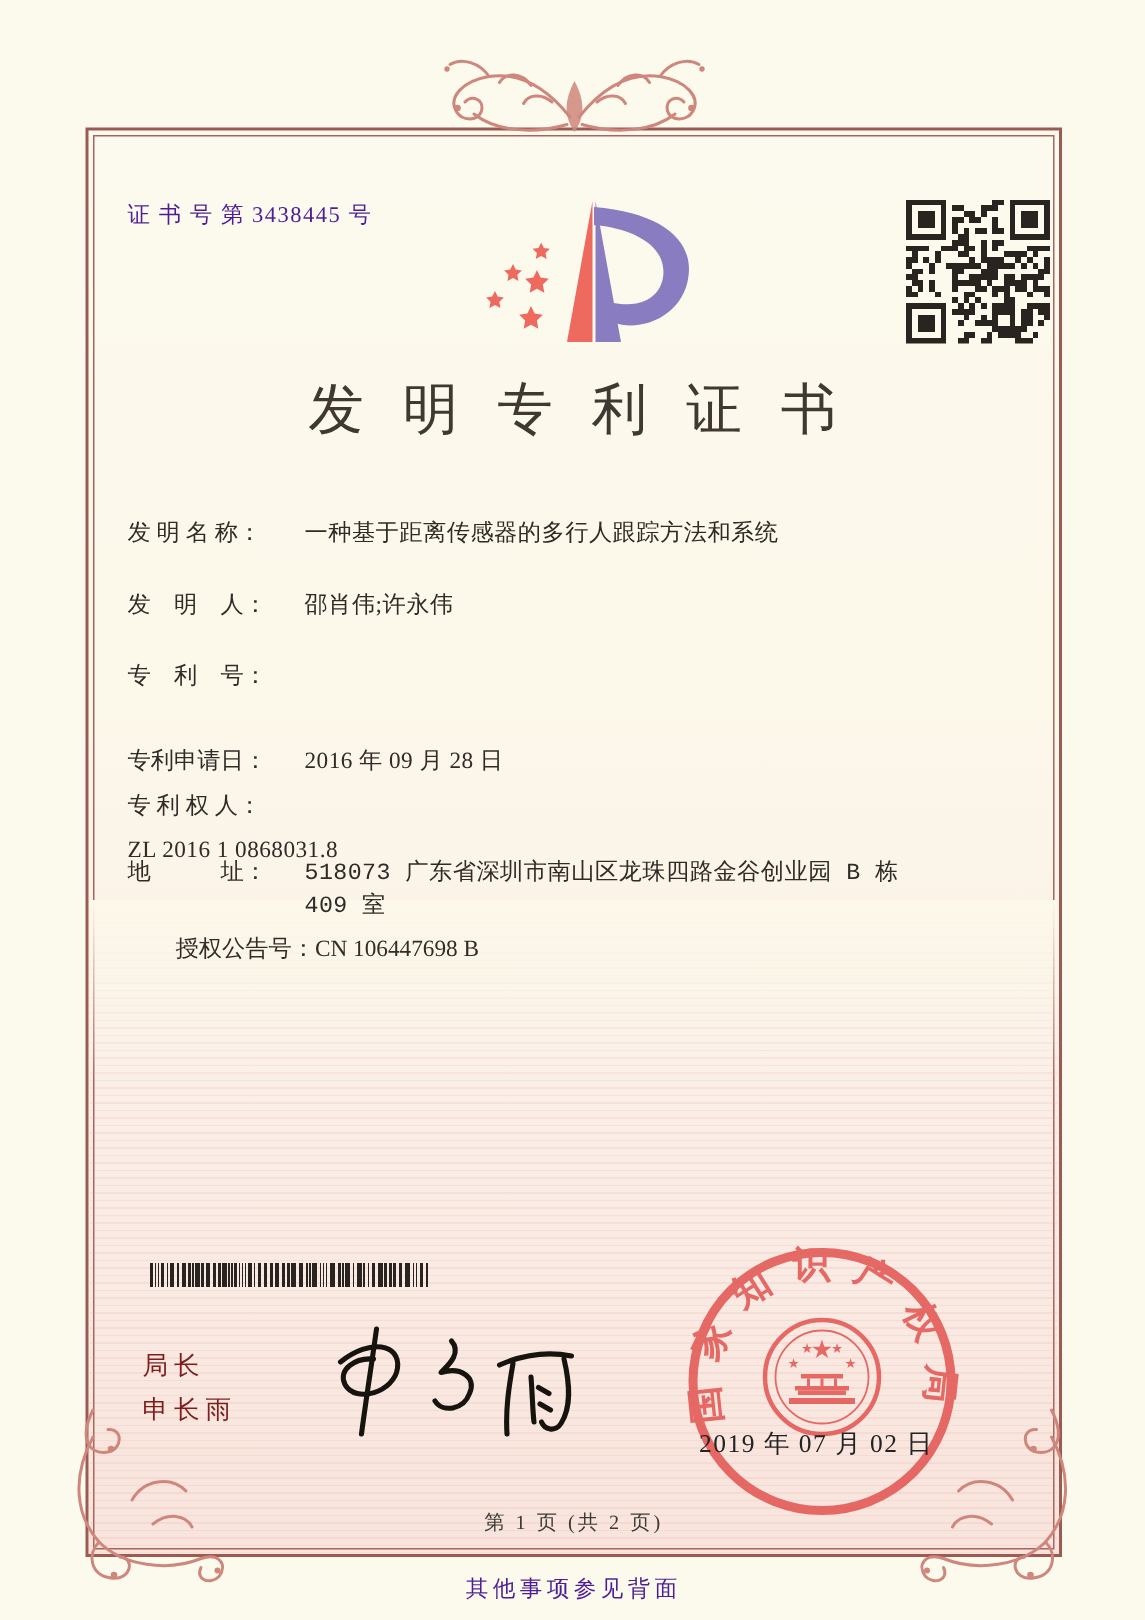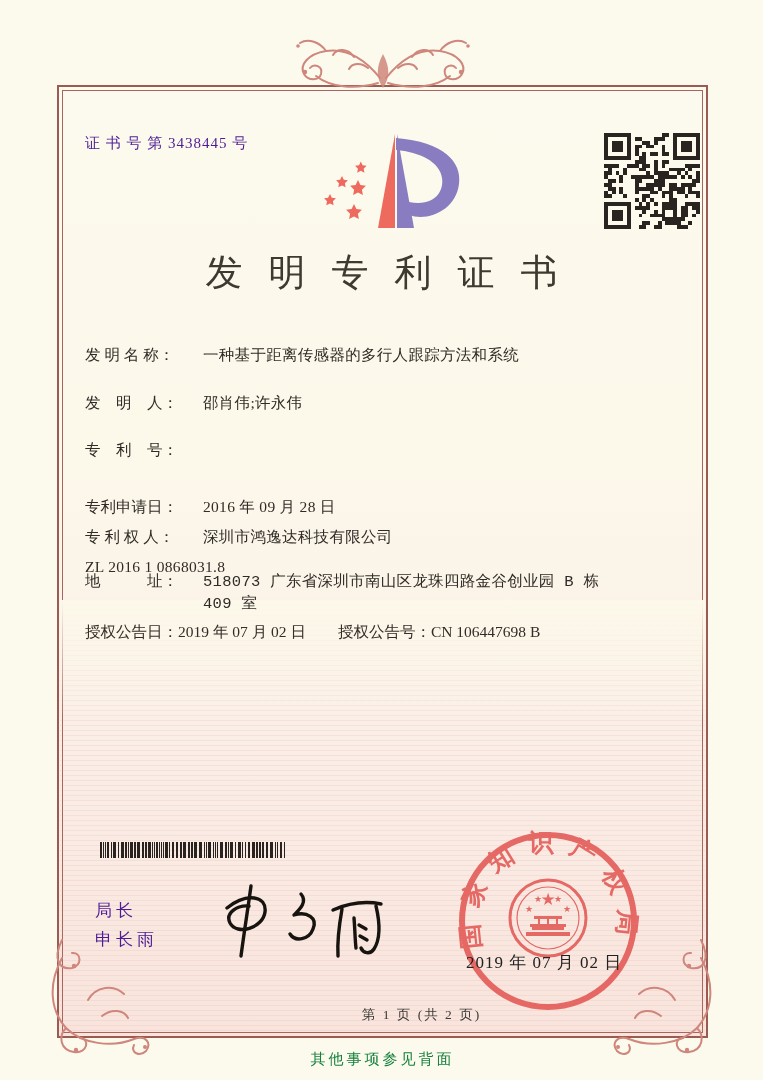--- a/index.html
+++ b/index.html
@@ -38,24 +38,24 @@
   }
   .row{left:85px;width:600px;font-size:15.5px;color:#2f2b26;display:flex;}
   .row .lbl{flex:0 0 118px;white-space:nowrap;}
   .row .val{letter-spacing:.3px;}
   .addr-val{width:404px;line-height:22px;font-family:Liberation Mono, monospace;}
   .grant-row{left:85px;width:600px;font-size:15.5px;display:flex;}
   .grant-row .pair2{margin-left:32px;}
   .paras{left:84px;top:652px;width:608px;font-size:15.5px;line-height:29.5px;
     text-align:justify;color:#2f2b26;letter-spacing:.4px;}
   .paras p{margin:0;text-indent:2em;}
-  .director{left:95px;font-size:17px;letter-spacing:4px;color:#4c1d95;}
+  .director{left:95px;font-size:17px;letter-spacing:4px;color:#7f1d1d;}
   .seal-date{left:466px;top:951px;font-size:17px;color:#222;letter-spacing:1px;z-index:6;}
-  .page-info{left:57px;top:1006px;width:651px;text-align:center;font-size:13.5px;color:#3c3a37;letter-spacing:2px;padding-left:39px;}
-  .back-note{left:57px;top:1050px;width:651px;text-align:center;font-size:15px;color:#15803d;letter-spacing:3px;}
+  .page-info{left:57px;top:1006px;width:651px;text-align:center;font-size:13.5px;color:#3c3a37;letter-spacing:2px;}
+  .back-note{left:57px;top:1050px;width:651px;text-align:center;font-size:15px;color:#4c1d95;letter-spacing:3px;}
   svg{display:block;}
   .mirrorX{transform:scaleX(-1);}
 </style>
 </head>
 <body>
 
 <div class="abs frame-outer">
   <div class="frame-inner"></div>
 </div>
 <div class="abs waves"></div>
@@ -358,28 +358,26 @@
 <div class="abs row" style="top:440px;flex-direction:column;">
   <span class="lbl">专　利　号：</span>
   <span class="val">ZL 2016 1 0868031.8</span>
 </div>
 <div class="abs row" style="top:477px;margin-top:20px;">
   <span class="lbl">专利申请日：</span>
   <span class="val">2016 年 09 月 28 日</span>
 </div>
 <div class="abs row" style="top:527px;">
   <span class="lbl">专 利 权 人：</span>
-  <span class="val">深圳市鸿逸达科技有限公司</span>
 </div>
 <div class="abs row" style="top:571px;">
   <span class="lbl">地　　　址：</span>
   <span class="val addr-val">518073 广东省深圳市南山区龙珠四路金谷创业园 B 栋 409 室</span>
 </div>
 <div class="abs grant-row" style="top:622px;">
-  <span><span>授权公告日：</span><span>2019 年 07 月 02 日</span></span>
   <span class="pair2"><span>授权公告号：</span><span>CN 106447698 B</span></span>
 </div>
 
 <div class="abs paras">
 </div>
 
 <svg class="abs" style="left:100px;top:842px;" width="190" height="16" viewBox="0 0 190 16" shape-rendering="crispEdges">
   <g id="barcode-bars" fill="#2a2420">
       <rect x="0" y="0" width="2" height="16"></rect>
       <rect x="3" y="0" width="1" height="16"></rect>

